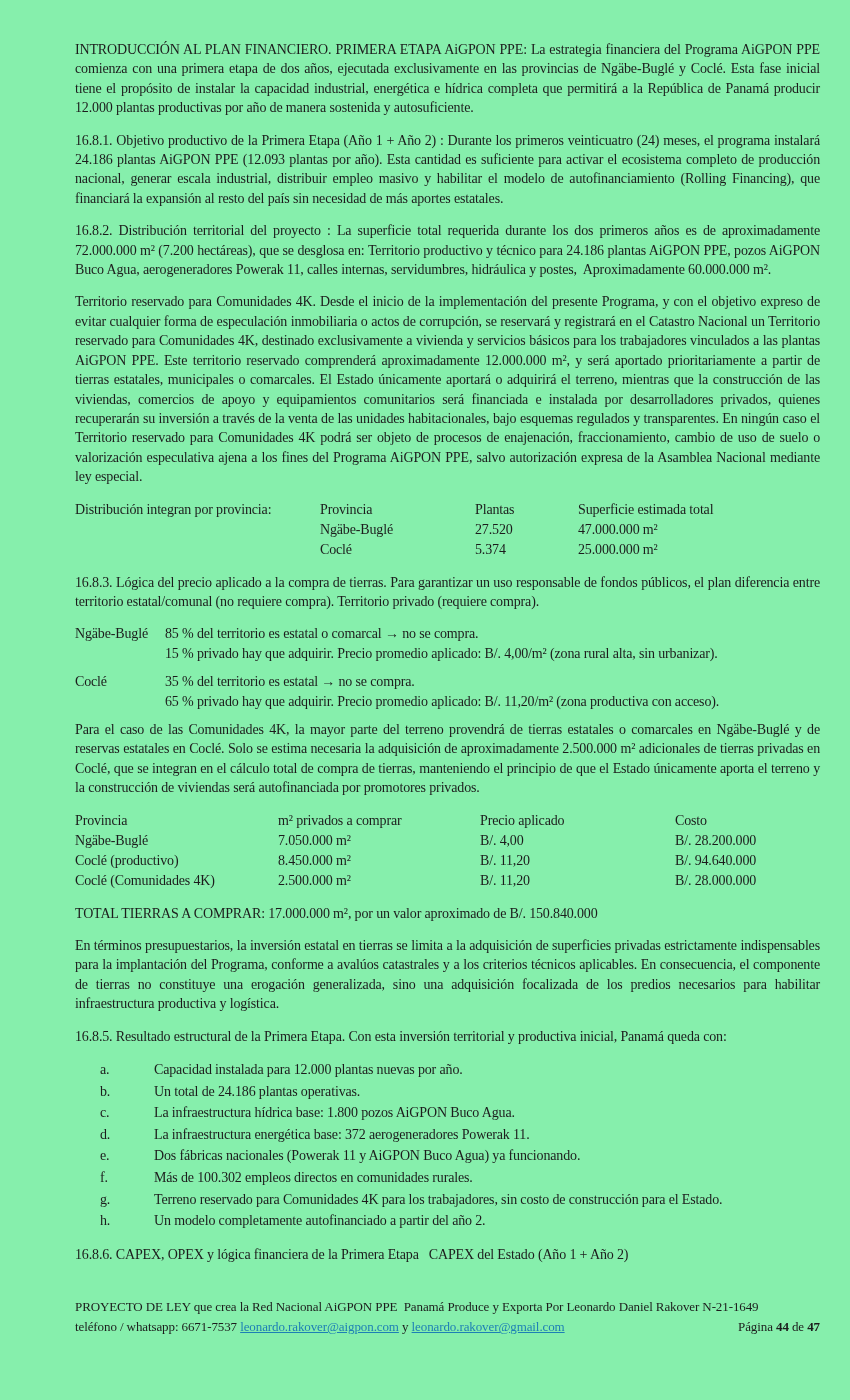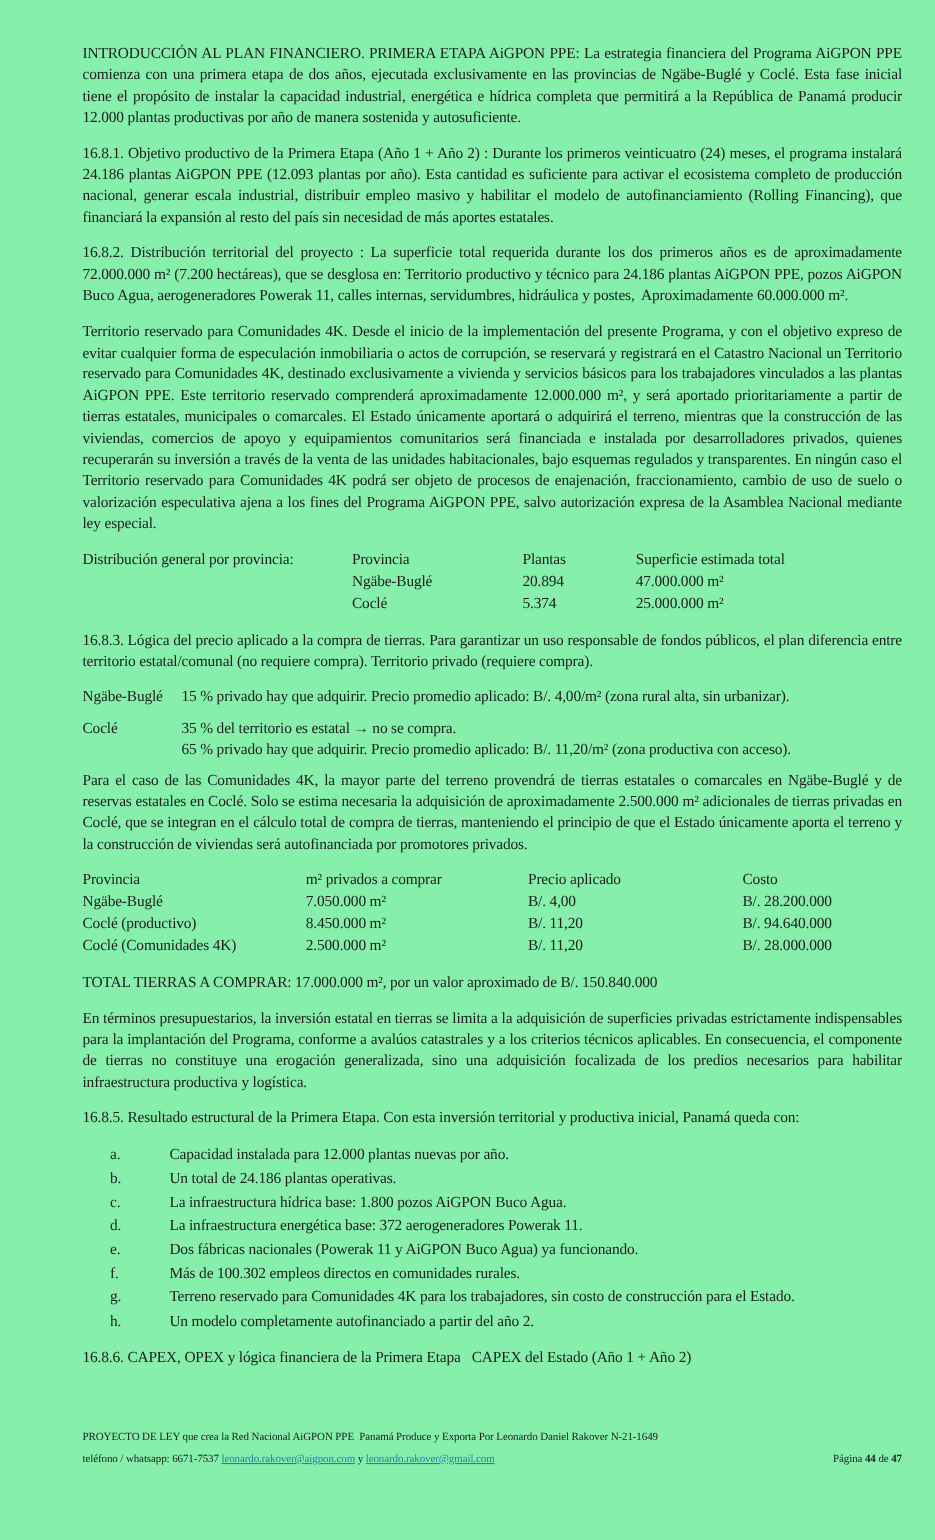--- a/index.html
+++ b/index.html
@@ -50,21 +50,21 @@
   
   .result-list { margin: 2px 0 13px 0; padding-left: 25px; }
   .result-item { display: flex; line-height: 21.6px; }
   .result-letter { width: 26px; flex: 0 0 26px; }
   .result-text { flex: 1; margin-left: 28px; }
 
   
   .footer {
     position: absolute;
     left: 75px; right: 30px; top: 1297px;
-    font-size: 10px;
+    font-size: 13px;
     line-height: 20px;
     letter-spacing: -0.1px;
   }
   .footer-line2 { display: flex; gap: 40px; }
   .footer-right { margin-left: auto; }
   .footer a { color: var(--link-color); text-decoration: underline; }
   .bold { font-weight: bold; }
 </style>
 </head>
 <body>
@@ -74,45 +74,46 @@
 
     <p class="para">INTRODUCCIÓN AL PLAN FINANCIERO. PRIMERA ETAPA AiGPON PPE: La estrategia financiera del Programa AiGPON PPE comienza con una primera etapa de dos años, ejecutada exclusivamente en las provincias de Ngäbe-Buglé y Coclé. Esta fase inicial tiene el propósito de instalar la capacidad industrial, energética e hídrica completa que permitirá a la República de Panamá producir 12.000 plantas productivas por año de manera sostenida y autosuficiente.</p>
 
     <p class="para">16.8.1. Objetivo productivo de la Primera Etapa (Año 1 + Año 2) : Durante los primeros veinticuatro (24) meses, el programa instalará 24.186 plantas AiGPON PPE (12.093 plantas por año). Esta cantidad es suficiente para activar el ecosistema completo de producción nacional, generar escala industrial, distribuir empleo masivo y habilitar el modelo de autofinanciamiento (Rolling Financing), que financiará la expansión al resto del país sin necesidad de más aportes estatales.</p>
 
     <p class="para">16.8.2. Distribución territorial del proyecto : La superficie total requerida durante los dos primeros años es de aproximadamente 72.000.000 m² (7.200 hectáreas), que se desglosa en: Territorio productivo y técnico para 24.186 plantas AiGPON PPE, pozos AiGPON Buco Agua, aerogeneradores Powerak 11, calles internas, servidumbres, hidráulica y postes,&nbsp; Aproximadamente 60.000.000 m².</p>
 
     <p class="para">Territorio reservado para Comunidades 4K. Desde el inicio de la implementación del presente Programa, y con el objetivo expreso de evitar cualquier forma de especulación inmobiliaria o actos de corrupción, se reservará y registrará en el Catastro Nacional un Territorio reservado para Comunidades 4K, destinado exclusivamente a vivienda y servicios básicos para los trabajadores vinculados a las plantas AiGPON PPE. Este territorio reservado comprenderá aproximadamente 12.000.000 m², y será aportado prioritariamente a partir de tierras estatales, municipales o comarcales. El Estado únicamente aportará o adquirirá el terreno, mientras que la construcción de las viviendas, comercios de apoyo y equipamientos comunitarios será financiada e instalada por desarrolladores privados, quienes recuperarán su inversión a través de la venta de las unidades habitacionales, bajo esquemas regulados y transparentes. En ningún caso el Territorio reservado para Comunidades 4K podrá ser objeto de procesos de enajenación, fraccionamiento, cambio de uso de suelo o valorización especulativa ajena a los fines del Programa AiGPON PPE, salvo autorización expresa de la Asamblea Nacional mediante ley especial.</p>
 
     <div class="dist-block">
-      <div class="dist-label">Distribución general por provincia:</div>
+      <div class="dist-label">Distribución integran por provincia:</div>
       <div class="dist-table">
         <div class="dist-row">
           <span class="dist-c1">Provincia</span>
           <span class="dist-c2">Plantas</span>
           <span class="dist-c3">Superficie estimada total</span>
         </div>
         <div class="dist-row">
           <span class="dist-c1">Ngäbe-Buglé</span>
-          <span class="dist-c2">20.894</span>
+          <span class="dist-c2">27.520</span>
           <span class="dist-c3">47.000.000 m²</span>
         </div>
         <div class="dist-row">
           <span class="dist-c1">Coclé</span>
           <span class="dist-c2">5.374</span>
           <span class="dist-c3">25.000.000 m²</span>
         </div>
       </div>
     </div>
 
     <p class="head">16.8.3. Lógica del precio aplicado a la compra de tierras. Para garantizar un uso responsable de fondos públicos, el plan diferencia entre territorio estatal/comunal (no requiere compra). Territorio privado (requiere compra).</p>
 
     <div class="price-item">
       <div class="price-label">Ngäbe-Buglé</div>
       <div class="price-lines">
+        <div>85 % del territorio es estatal o comarcal → no se compra.</div>
         <div>15 % privado hay que adquirir. Precio promedio aplicado: B/. 4,00/m² (zona rural alta, sin urbanizar).</div>
       </div>
     </div>
     <div class="price-item">
       <div class="price-label">Coclé</div>
       <div class="price-lines">
         <div>35 % del territorio es estatal → no se compra.</div>
         <div>65 % privado hay que adquirir. Precio promedio aplicado: B/. 11,20/m² (zona productiva con acceso).</div>
       </div>
     </div>

